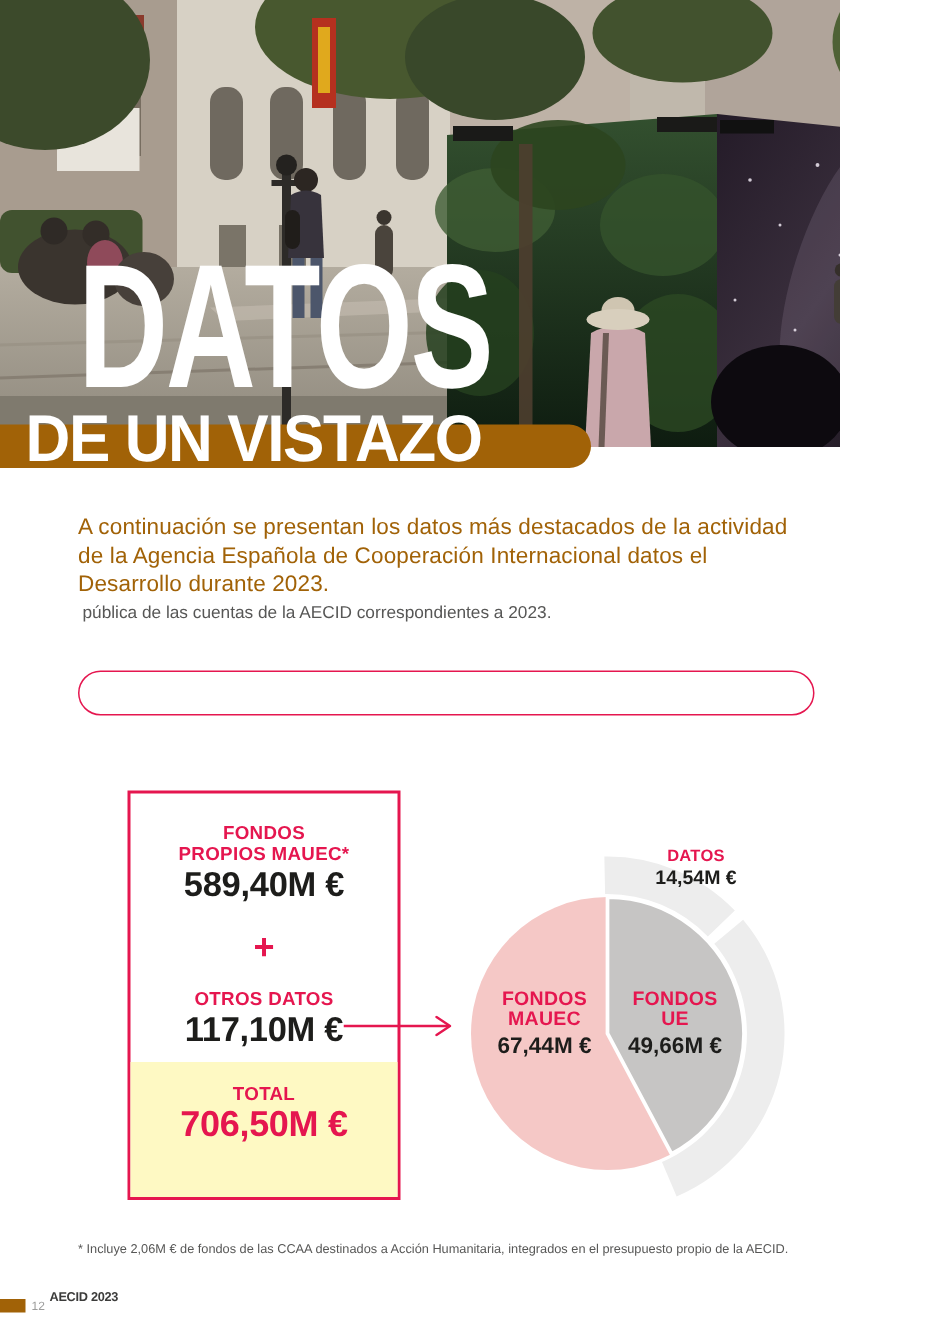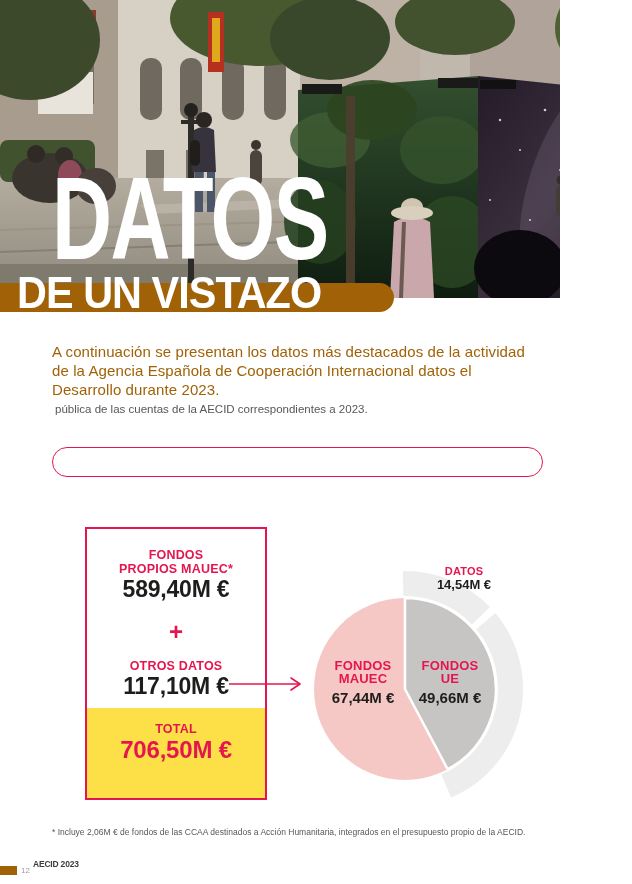--- a/index.html
+++ b/index.html
@@ -52,21 +52,21 @@
 </style>
 <style>
   .accent-bg{background:#a16207;}
   .accent-fg{color:#e5164f;}
   .accent-border{border-color:#e5164f;}
   .accent-stroke{stroke:#e5164f;}
   [data-name="pie-segment-fcas"]{fill:#ededed;}
   [data-name="pie-segment-fonprode"]{fill:#ededed;}
   [data-name="pie-segment-mauec"]{fill:#f5c8c6;}
   [data-name="pie-segment-ue"]{fill:#c6c5c4;}
-  .funds-box .fb-total{background:#fde047;}
+  .funds-box .fb-total{background:#fef9c3;}
 </style></head>
 <body>
 
 <div class="page" data-name="report-page">
 
   <svg class="hero-photo" viewBox="0 0 632 298" data-name="hero-photo">
     <defs>
       <linearGradient id="cubeGreen" x1="0" y1="0" x2="0" y2="1">
         <stop offset="0" stop-color="#33502f"></stop>
           <stop offset="1" stop-color="#0e1c10"></stop>

